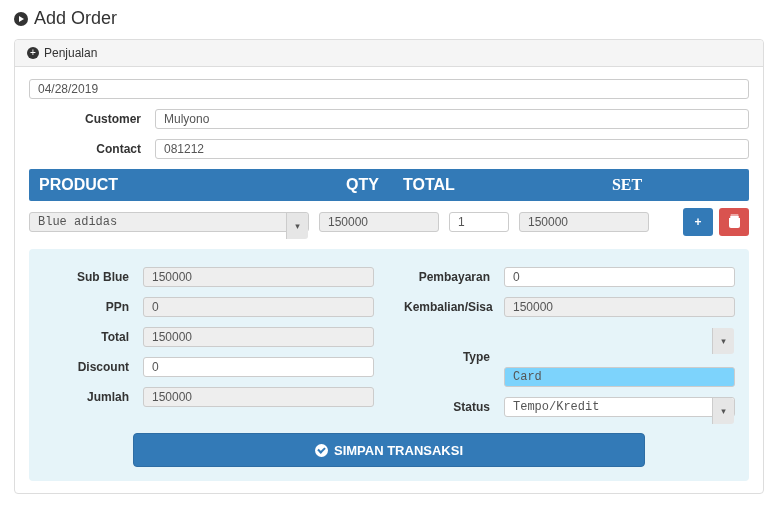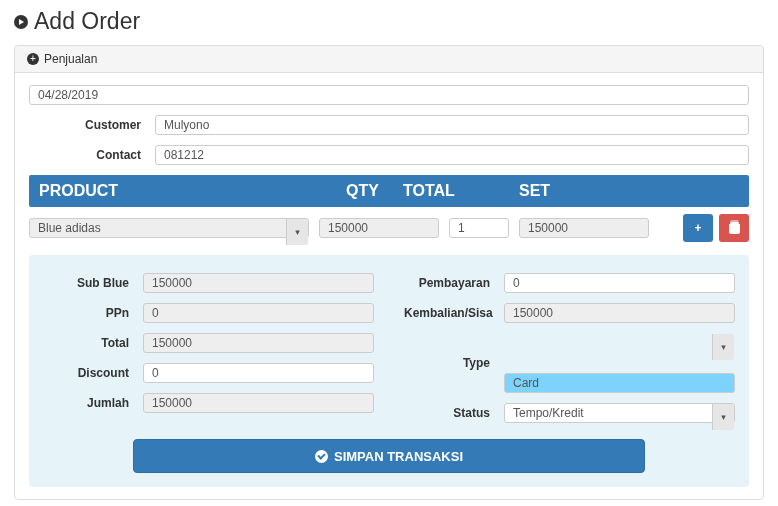--- a/index.html
+++ b/index.html
@@ -1,17 +1,17 @@
 <!DOCTYPE html>
 <html><head>
 <meta charset="utf-8">
 <style>
   * { box-sizing: border-box; margin: 0; padding: 0; }
   body { font-family: "Helvetica Neue", Helvetica, Arial, sans-serif; font-size: 13px; color: #333; background: #fff; padding: 8px 14px; }
-  .page-title { font-size: 23px; font-weight: 400; margin-bottom: 10px; display: flex; align-items: center; gap: 6px; color: #333; }
+  .page-title { font-size: 18px; font-weight: 400; margin-bottom: 10px; display: flex; align-items: center; gap: 6px; color: #333; }
   .page-title .circ { width: 14px; height: 14px; border-radius: 50%; background: #333; display: inline-flex; align-items: center; justify-content: center; }
   .page-title .circ::before { content: ""; width: 0; height: 0; border-left: 5px solid #fff; border-top: 3px solid transparent; border-bottom: 3px solid transparent; margin-left: 1px; }
 
   .panel { border: 1px solid #ddd; border-radius: 4px; }
   .panel-heading { background: #f5f5f5; border-bottom: 1px solid #ddd; padding: 6px 12px; border-top-left-radius: 4px; border-top-right-radius: 4px; display: flex; align-items: center; gap: 5px; font-size: 12px; }
   .panel-heading .pluscirc { width: 12px; height: 12px; border-radius: 50%; background: #333; color: #fff; display: inline-flex; align-items: center; justify-content: center; font-size: 10px; line-height: 1; }
   .panel-body { padding: 12px 14px; }
 
   .frow { display: flex; align-items: center; margin-bottom: 10px; }
   .flabel { width: 126px; text-align: right; padding-right: 14px; font-weight: 700; font-size: 12px; color: #333; }
@@ -23,31 +23,31 @@
   .form-control[readonly] { background: #eee; }
 
   .table-head {
     display: flex; background: #337ab7; color: #fff; font-weight: 700; font-size: 16px;
     padding: 7px 10px; border-radius: 2px; margin-top: 4px;
   }
   .th-prod { flex: 0 0 280px; }
   .th-harga { flex: 0 0 130px; padding-left: 10px; }
   .th-qty { flex: 0 0 70px; text-align: right; padding-right: 10px; }
   .th-total { flex: 0 0 130px; padding-left: 14px; }
-  .th-set { flex: 1; text-align: left; padding-right: 4px; }
+  .th-set { flex: 1; text-align: center; padding-right: 4px; font-family: Liberation Serif, serif; }
 
   .table-row { display: flex; padding: 7px 0; gap: 10px; align-items: center; }
   .td-prod { flex: 0 0 280px; }
   .td-harga { flex: 0 0 120px; }
   .td-qty { flex: 0 0 60px; }
   .td-total { flex: 0 0 130px; }
   .td-set { flex: 1; display: flex; justify-content: flex-end; gap: 6px; }
 
   .select-wrap { position: relative; }
-  .select-wrap .form-control { background: #eee; padding-right: 26px; }
+  .select-wrap .form-control { background: #eee; padding-right: 26px; font-family: Liberation Mono, monospace; }
   .select-caret {
     position: absolute; right: 1px; top: 1px; width: 22px; height: 26px;
     background: #e6e6e6; border-left: 1px solid #ccc; border-top-right-radius: 3px; border-bottom-right-radius: 3px;
     display: flex; align-items: center; justify-content: center; font-size: 9px; color: #555;
   }
 
   .btn { height: 28px; min-width: 30px; border: none; border-radius: 3px; color: #fff; font-size: 12px; display: inline-flex; align-items: center; justify-content: center; padding: 0 8px; cursor: pointer; }
   .btn-blue { background: #337ab7; }
   .btn-red  { background: #d9534f; }
 

